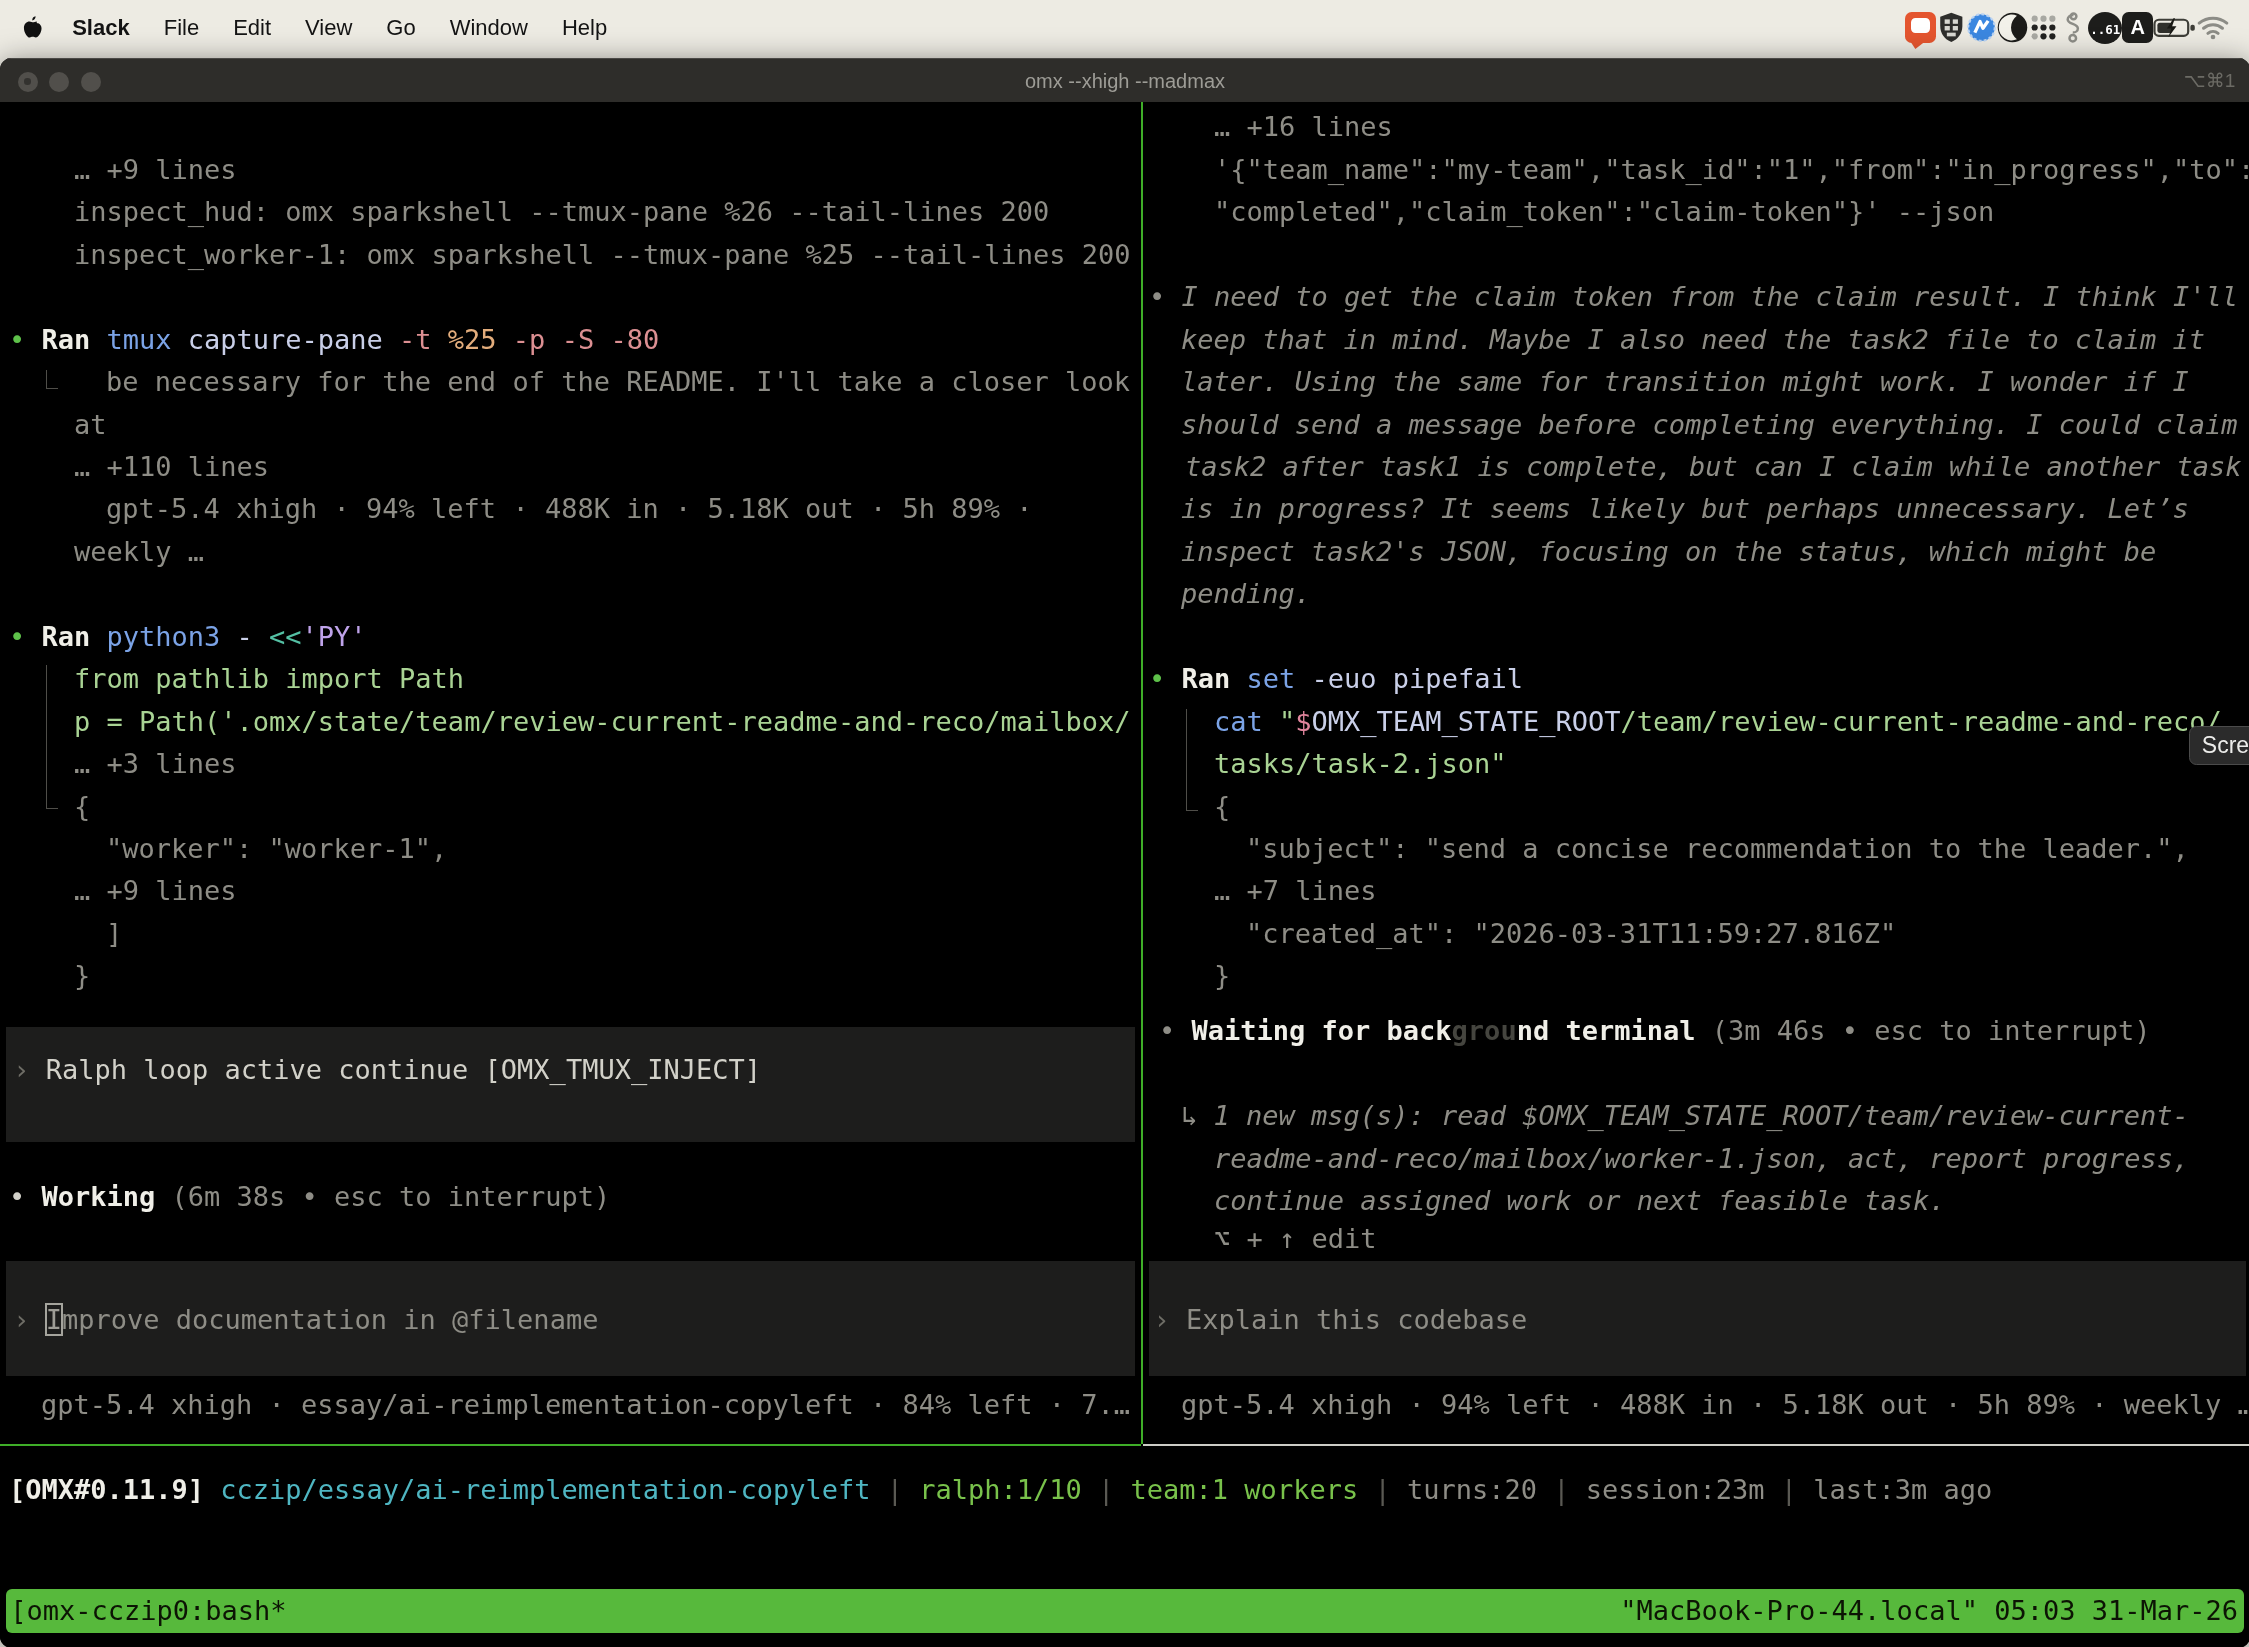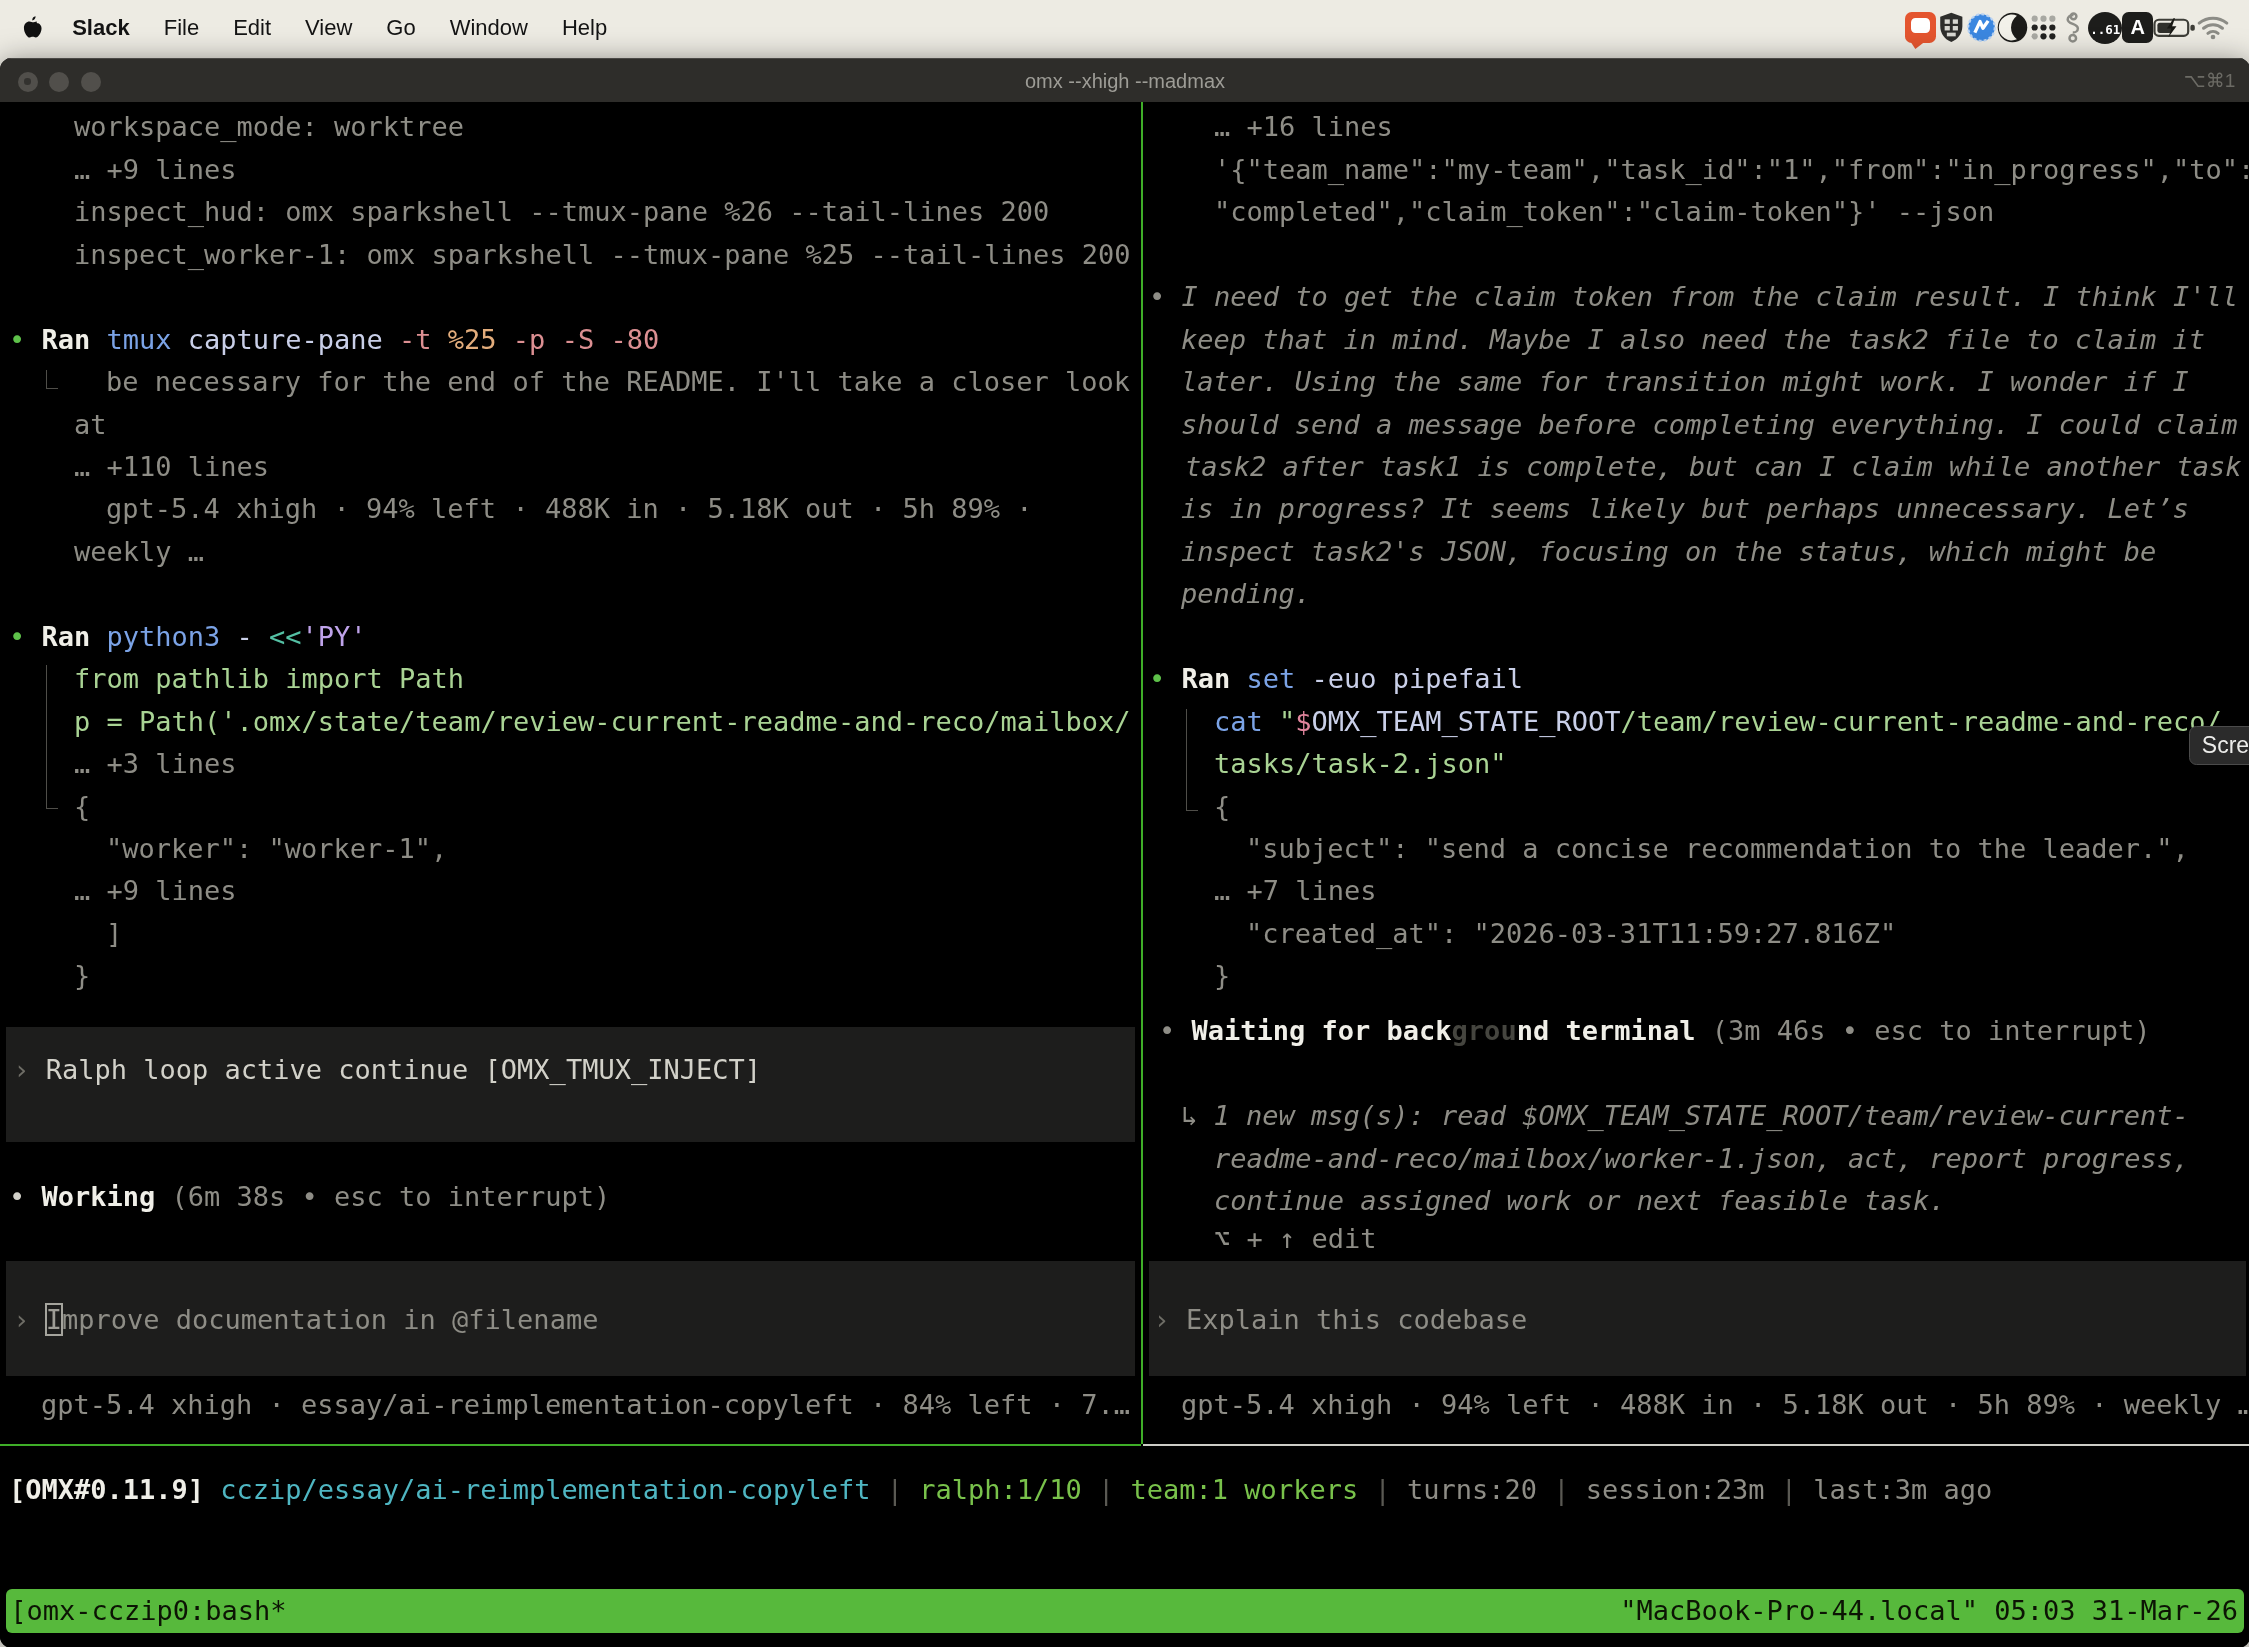--- a/index.html
+++ b/index.html
@@ -183,21 +183,20 @@
     <span class="wtitle">omx --xhigh --madmax</span>
     <span class="wshortcut">⌥⌘1</span>
   </div>
 
   <div class="terminal">
     <div class="pane pane-left">
         <div class="input-panel" style="left: 5.9px; top: 925px; width: 1129px; height: 115px;"></div>
         <div class="input-panel" style="left: 5.9px; top: 1159px; width: 1129px; height: 115px;"></div>
         <div class="rule" style="left: 46px; top: 268px; height: 19px;"></div>
         <div class="rule" style="left: 46px; top: 563px; height: 144px;"></div>
-        <div class="tl" style="left: 74px; top: 4.4px;"><span class="s-dim">workspace_mode: worktree</span></div>
         <div class="tl" style="left: 74px; top: 47px;"><span class="s-dim">… +9 lines</span></div>
         <div class="tl" style="left: 74px; top: 89px;"><span class="s-dim">inspect_hud: omx sparkshell --tmux-pane %26 --tail-lines 200</span></div>
         <div class="tl" style="left: 74px; top: 132px;"><span class="s-dim">inspect_worker-1: omx sparkshell --tmux-pane %25 --tail-lines 200</span></div>
         <div class="tl" style="left: 8.9px; top: 217px;"><span class="s-gb">• </span><span class="s-b">Ran </span><span class="s-blue">tmux</span><span class="s-lav"> capture-pane</span><span class="s-pink"> -t</span><span class="s-org"> %25</span><span class="s-pink"> -p -S -80</span></div>
         <div class="tl" style="left: 106px; top: 259px;"><span class="s-dim">be necessary for the end of the README. I'll take a closer look</span></div>
         <div class="tl" style="left: 74px; top: 302px;"><span class="s-dim">at</span></div>
         <div class="tl" style="left: 74px; top: 344px;"><span class="s-dim">… +110 lines</span></div>
         <div class="tl" style="left: 106px; top: 386px;"><span class="s-dim">gpt-5.4 xhigh · 94% left · 488K in · 5.18K out · 5h 89% ·</span></div>
         <div class="tl" style="left: 74px; top: 429px;"><span class="s-dim">weekly …</span></div>
         <div class="tl" style="left: 8.9px; top: 514px;"><span class="s-gb">• </span><span class="s-b">Ran </span><span class="s-blue">python3</span><span class="s-lav"> -</span><span class="s-teal"> &lt;&lt;</span><span class="s-pur">'PY'</span></div>

